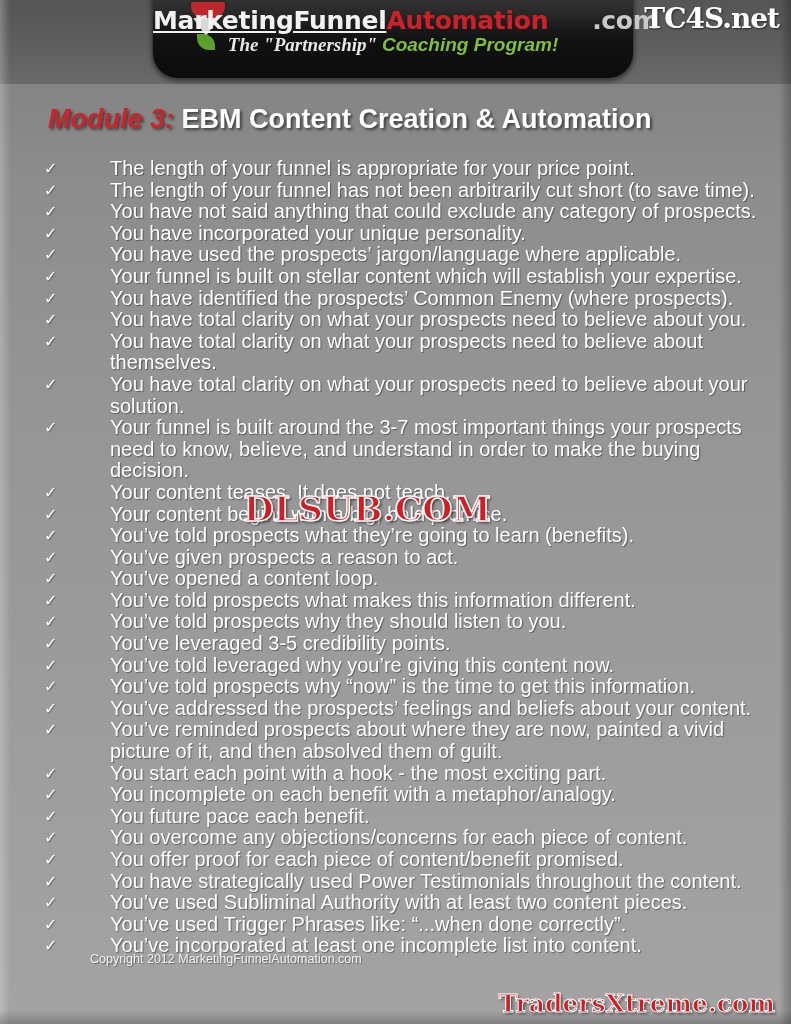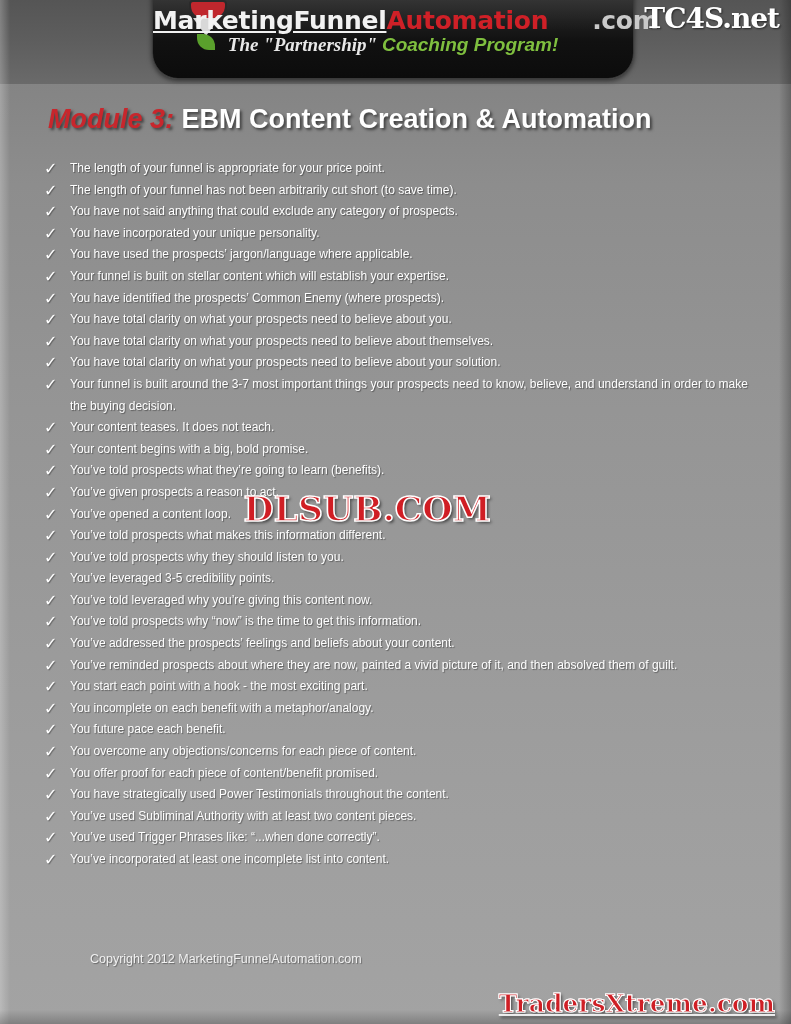--- a/index.html
+++ b/index.html
@@ -171,24 +171,25 @@
     font-size: 16px;
     line-height: 21.6px;
     text-align: left;
     padding-left: 4px;
     font-family: "DejaVu Sans", sans-serif;
     text-shadow: 1px 1px 1px rgba(0,0,0,0.35);
   }
   .ck-text {
     flex: 1 1 auto;
     color: #ffffff;
-    font-size: 12px;
+    font-size: 20px;
     line-height: 21.6px;
     font-family: "Liberation Sans", sans-serif;
     text-shadow: 1px 1px 1px rgba(0,0,0,0.4);
+    margin-left: 40px;
   }
 
   
   .watermark {
     position: absolute;
     top: 489px;
     left: 246px;
     font-family: "DejaVu Serif", serif;
     font-weight: bold;
     font-size: 34px;
@@ -212,21 +213,20 @@
   .tx-brand {
     position: absolute;
     bottom: 6px;
     right: 16px;
     font-family: "DejaVu Serif", serif;
     font-weight: bold;
     font-size: 25px;
     color: #cf1f25;
     -webkit-text-stroke: 1px #ffffff;
     text-shadow: 2px 2px 3px rgba(0,0,0,0.5);
-    text-decoration: underline;
   }
 
   .edge-left {
     position: absolute;
     top: 0; left: 0; width: 10px; height: 1024px;
     background: linear-gradient(90deg, rgba(255,255,255,0.25), rgba(255,255,255,0));
     pointer-events: none;
   }
   .edge-right {
     position: absolute;

